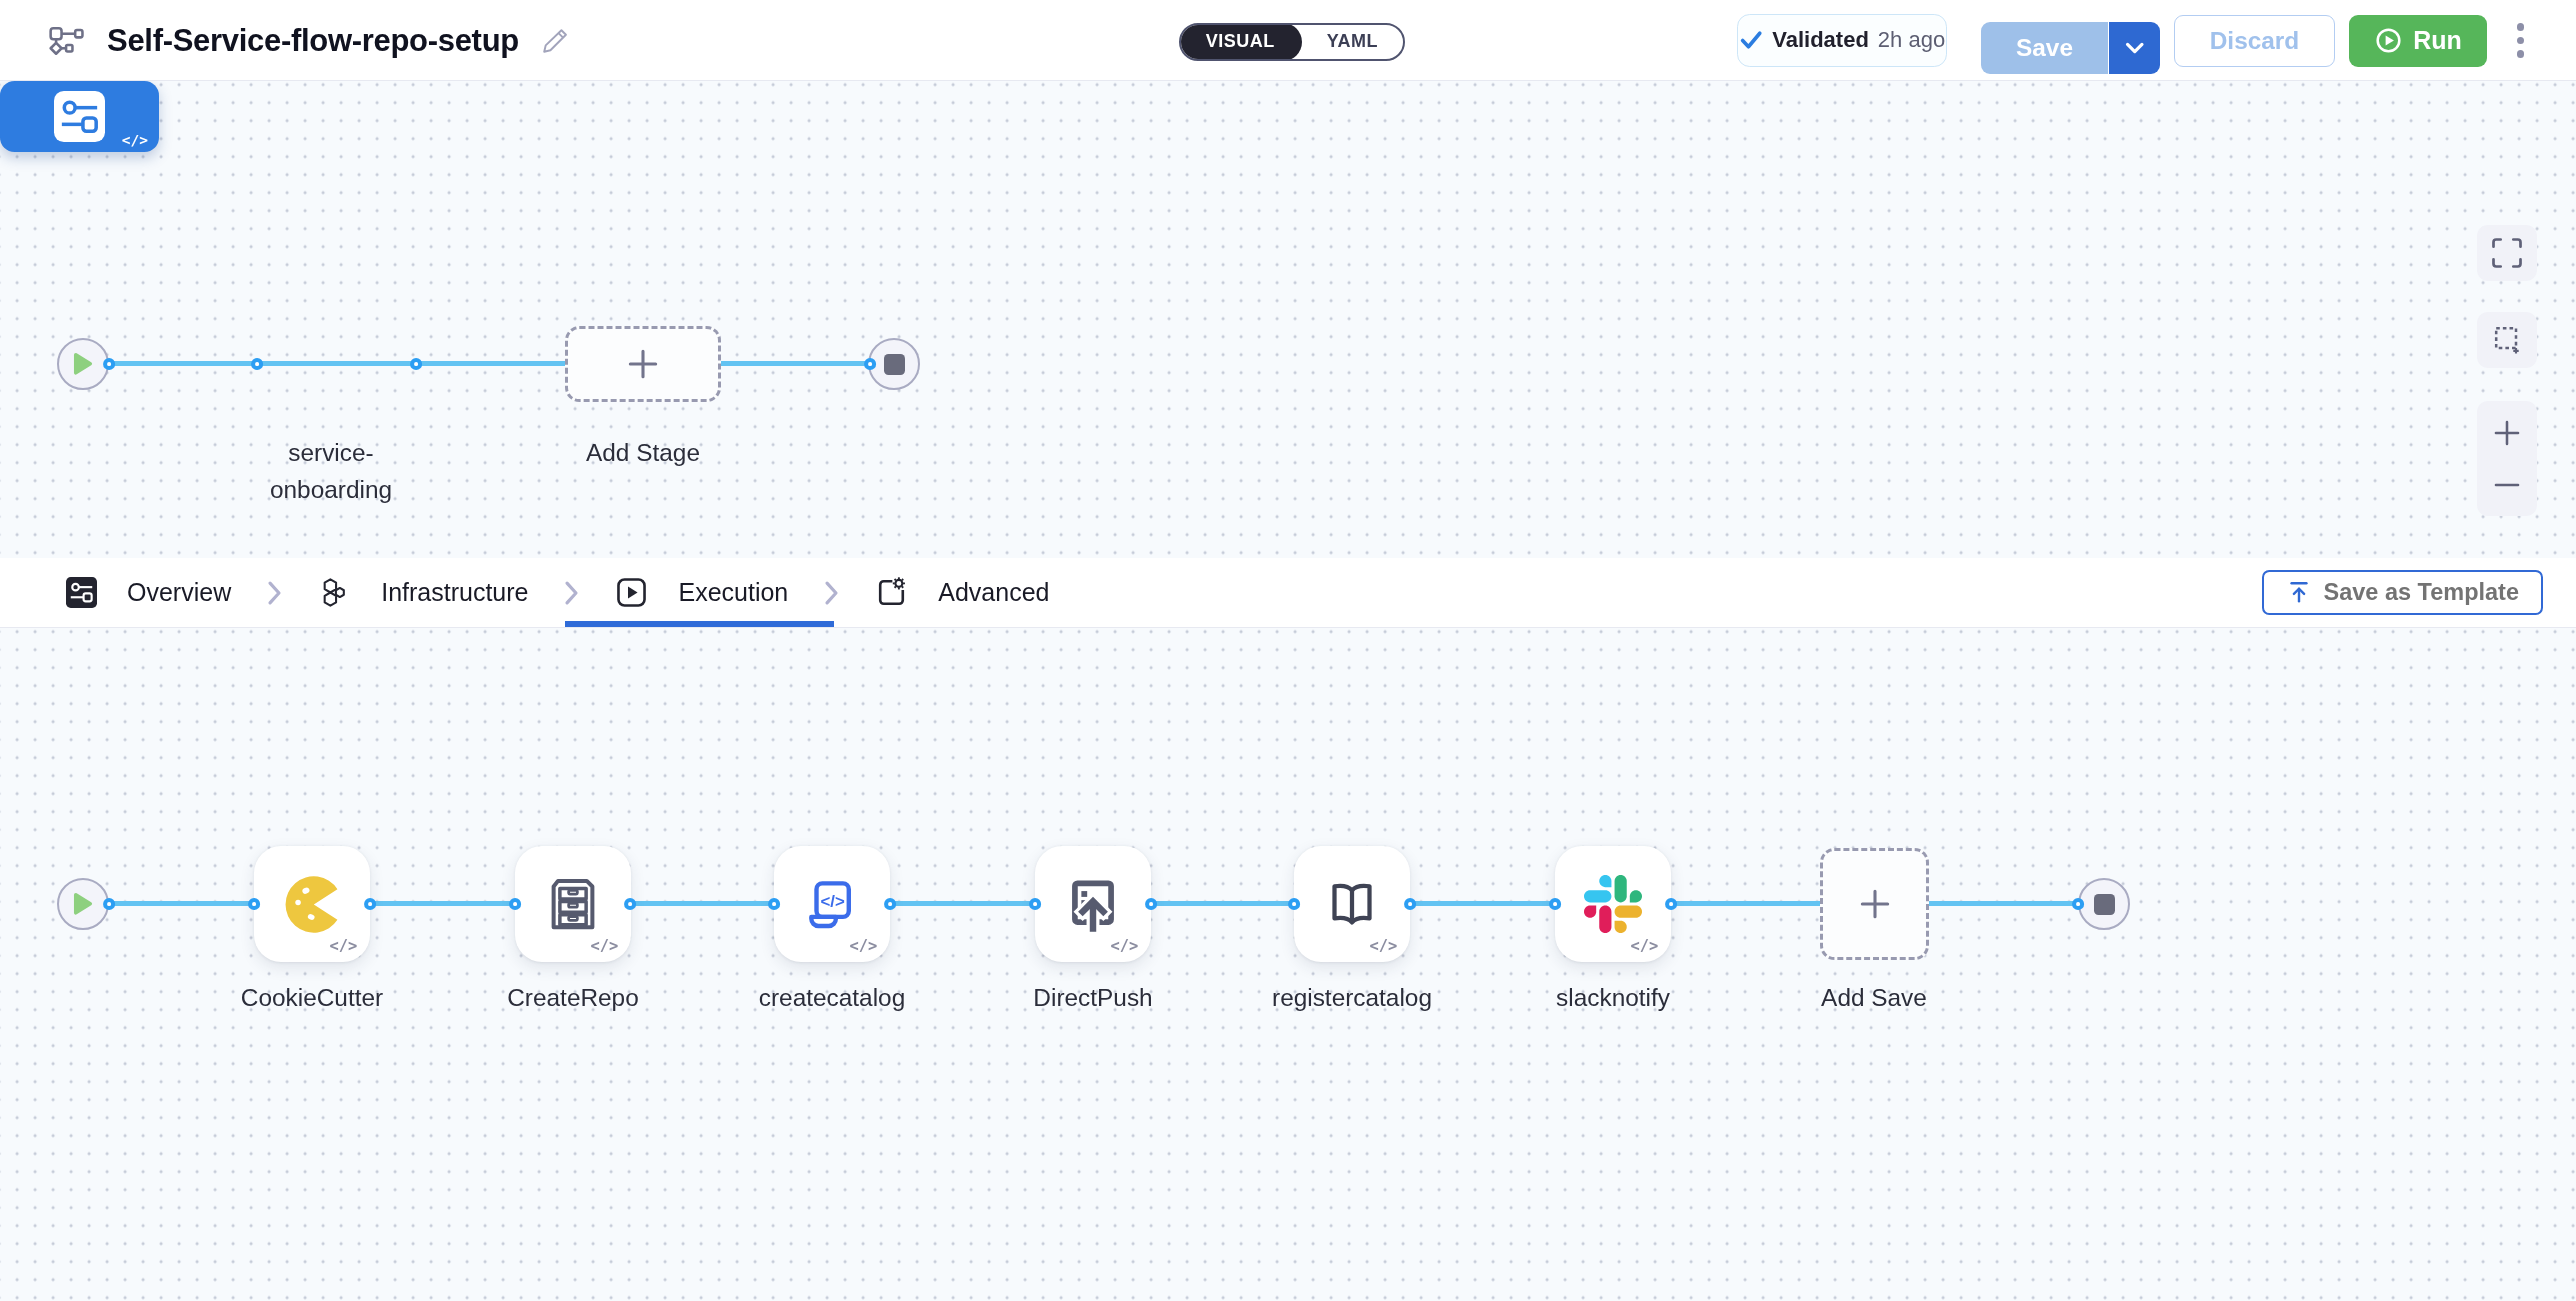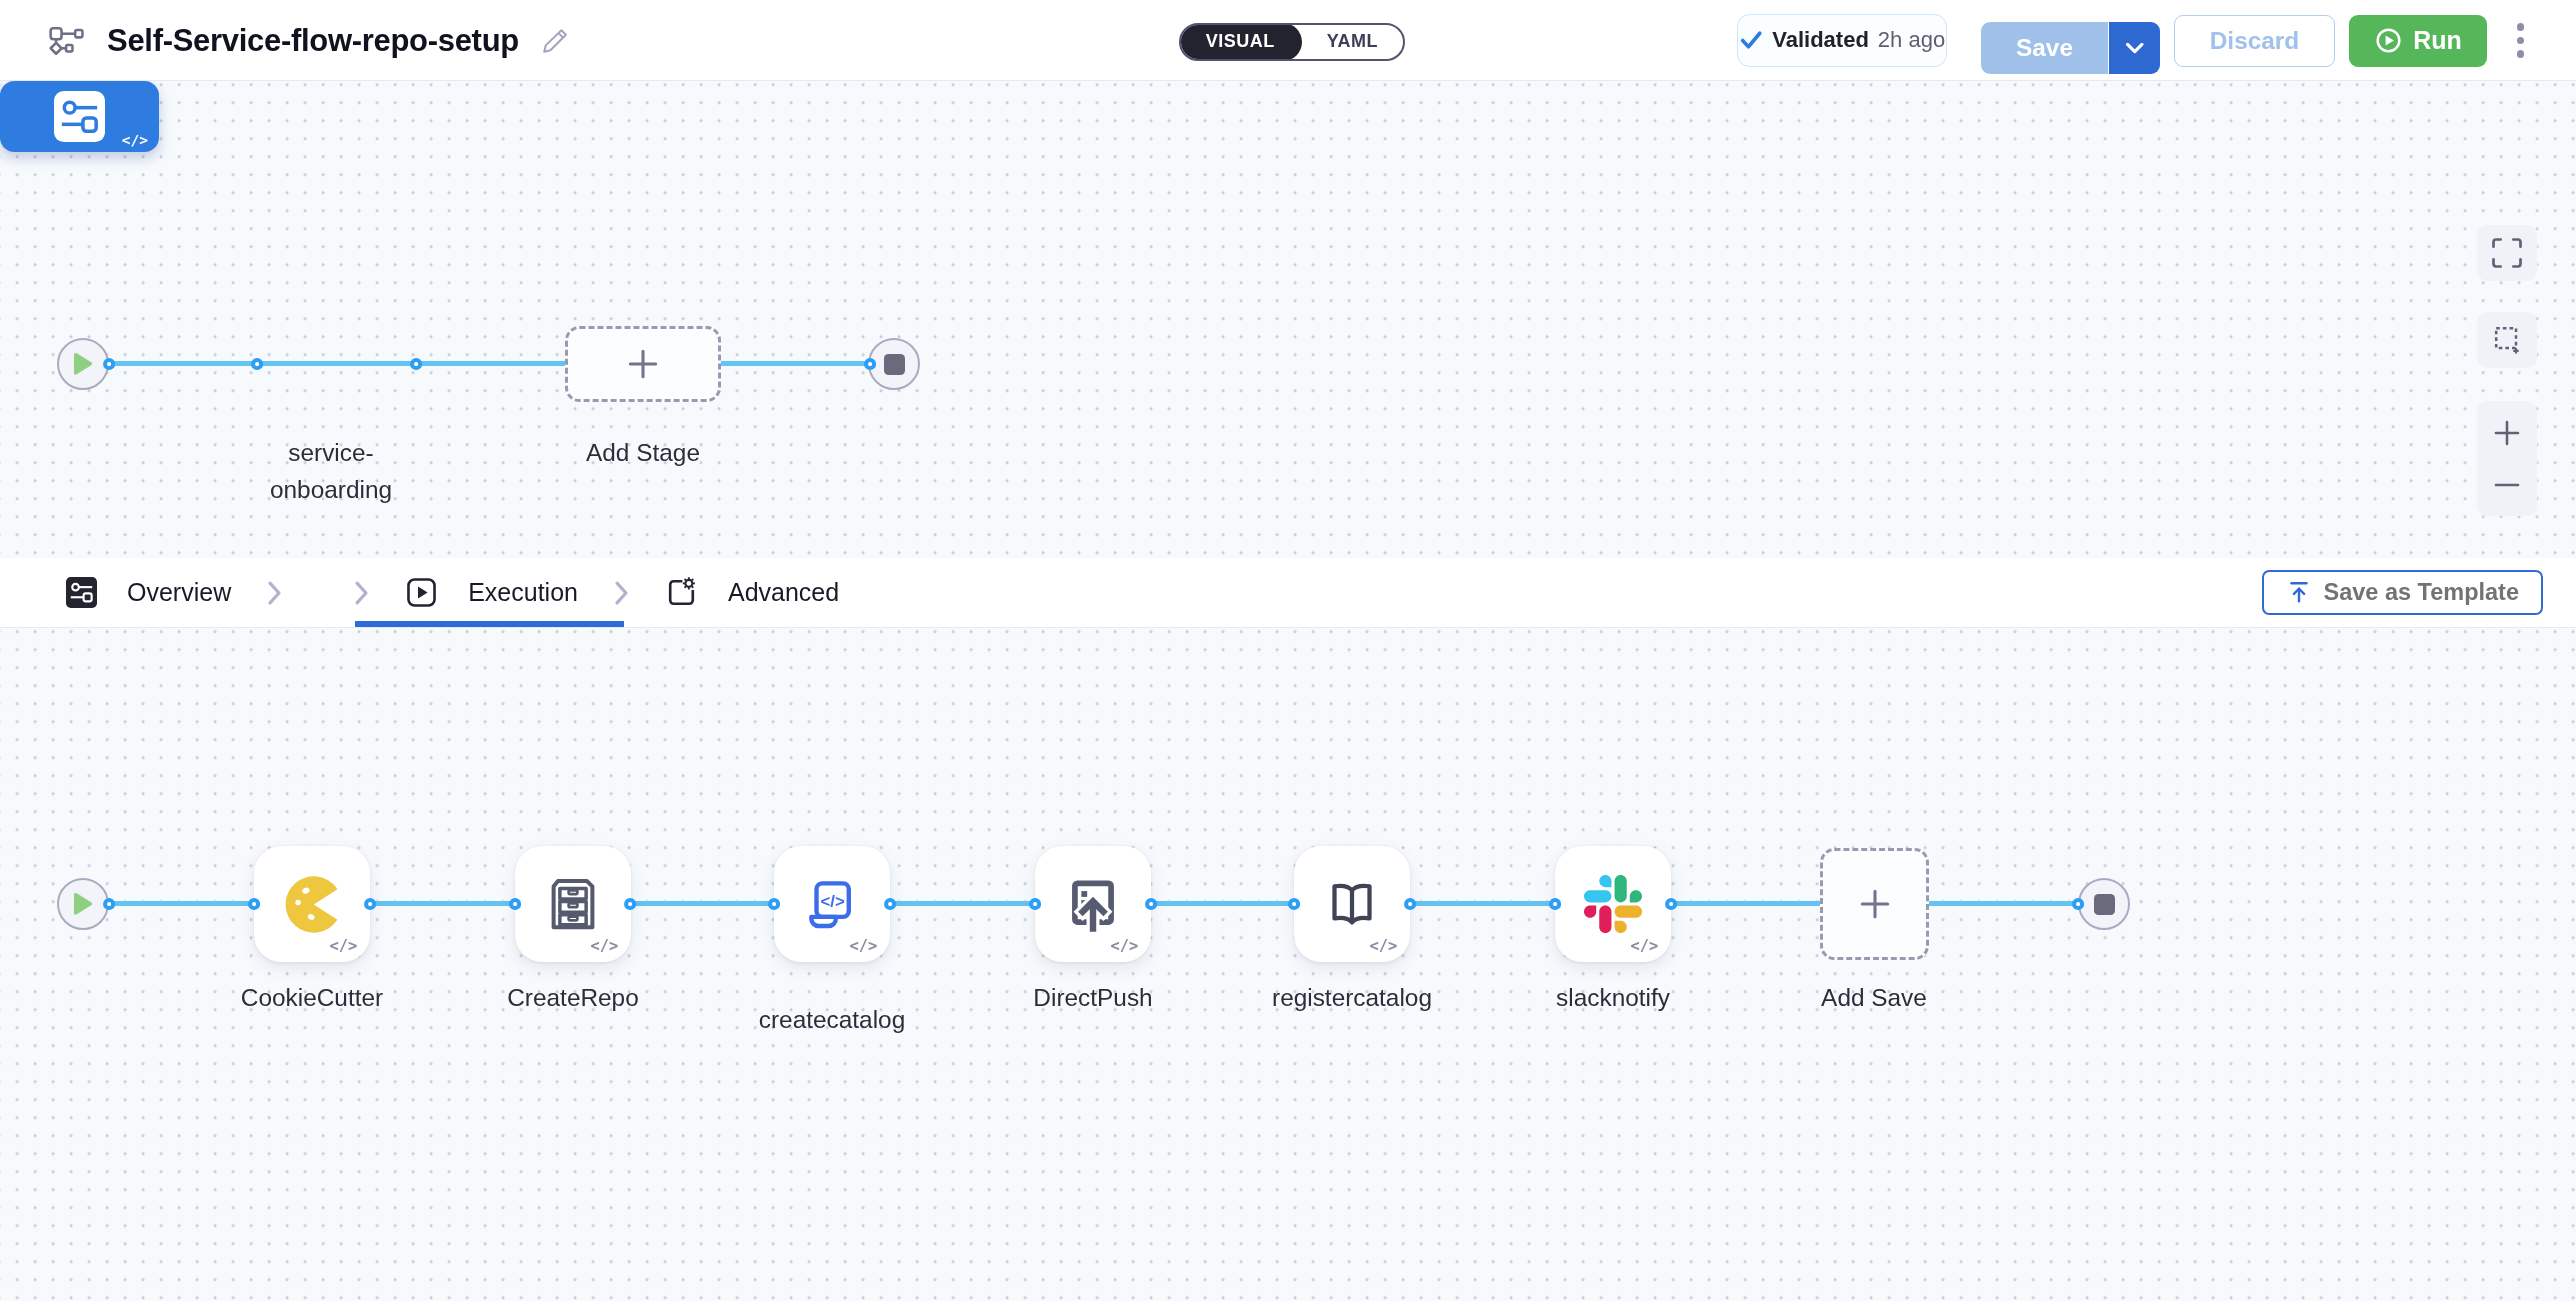--- a/index.html
+++ b/index.html
@@ -246,20 +246,30 @@
               <rect x="29.5" y="27.5" width="13.5" height="13.5" rx="3.5" fill="#23242f" stroke="#fff" stroke-width="3.6"></rect>
             </svg>
           </span>
           <span class="tab-label">Overview</span>
         </div>
         <span class="tab-sep icon">
           <svg width="17" height="28" viewBox="0 0 19 31" fill="none" stroke="#b1b2cf" stroke-width="3.6" stroke-linecap="round" stroke-linejoin="round">
             <path d="M4.5 4.5 L14.5 15.5 L4.5 26.5"></path>
           </svg>
         </span>
+        <div class="tab">
+          <span class="icon">
+            <svg width="33" height="33" viewBox="0 0 40 40" fill="none" stroke="#23242f" stroke-width="2.5" stroke-linejoin="round">
+              <polygon points="15,4 21.9,8 21.9,16 15,20 8.1,16 8.1,8"></polygon>
+              <polygon points="26.5,14.5 31.3,17.25 31.3,22.75 26.5,25.5 21.7,22.75 21.7,17.25"></polygon>
+              <polygon points="15,20 21.9,24 21.9,32 15,36 8.1,32 8.1,24"></polygon>
+            </svg>
+          </span>
+          <span class="tab-label">Infrastructure</span>
+        </div>
         <span class="tab-sep icon">
           <svg width="17" height="28" viewBox="0 0 19 31" fill="none" stroke="#b1b2cf" stroke-width="3.6" stroke-linecap="round" stroke-linejoin="round">
             <path d="M4.5 4.5 L14.5 15.5 L4.5 26.5"></path>
           </svg>
         </span>
         <div class="tab active">
           <span class="icon">
             <svg width="33" height="33" viewBox="0 0 38 38">
               <rect x="4" y="4" width="30" height="30" rx="7" fill="none" stroke="#23242f" stroke-width="3"></rect>
               <path d="M15 12 L26 19 L15 26 Z" fill="#23242f"></path>
@@ -350,21 +360,21 @@
             <svg width="62" height="62" viewBox="0 0 48 48" fill="none">
               <rect x="12" y="8" width="25" height="26" rx="4.5" stroke="#3b6cea" stroke-width="3.4"></rect>
               <path d="M8 34 h19 v1.5 a5.5 5.5 0 0 1-5.5 5.5 H13.5 A5.5 5.5 0 0 1 8 35.5 Z" fill="#fff" stroke="#3b6cea" stroke-width="3.4" stroke-linejoin="round"></path>
               <text x="24.5" y="26" text-anchor="middle" font-family="Liberation Sans,DejaVu Sans,sans-serif" font-size="13" font-weight="bold" fill="#3b6cea">&lt;/&gt;</text>
             </svg>
           </span>
           <span class="code-badge">&lt;/&gt;</span>
         </div>
         <div class="connector" style="left: 774px; top: 276px;"></div>
         <div class="connector" style="left: 890px; top: 276px;"></div>
-        <div class="node-label" style="left: 832px; top: 351px; margin-top: 22px;">createcatalog</div>
+        <div class="node-label" style="left: 832px; top: 351px;">createcatalog</div>
         <div class="step-card" style="left: 1035px; top: 218px;">
           <span class="icon">
             <svg width="62" height="62" viewBox="0 0 48 48" fill="none">
               <rect x="10" y="8" width="28" height="30" rx="2" stroke="#575b6f" stroke-width="4.4"></rect>
               <rect x="15" y="14" width="4.5" height="4.5" fill="#575b6f"></rect>
               <rect x="15" y="21" width="4.5" height="4.5" fill="#575b6f"></rect>
               <g stroke="#fff" stroke-width="10" stroke-linecap="square" fill="none">
                 <path d="M24 43 V24"></path>
                 <path d="M16 30 L24 22 L32 30"></path>
               </g>

